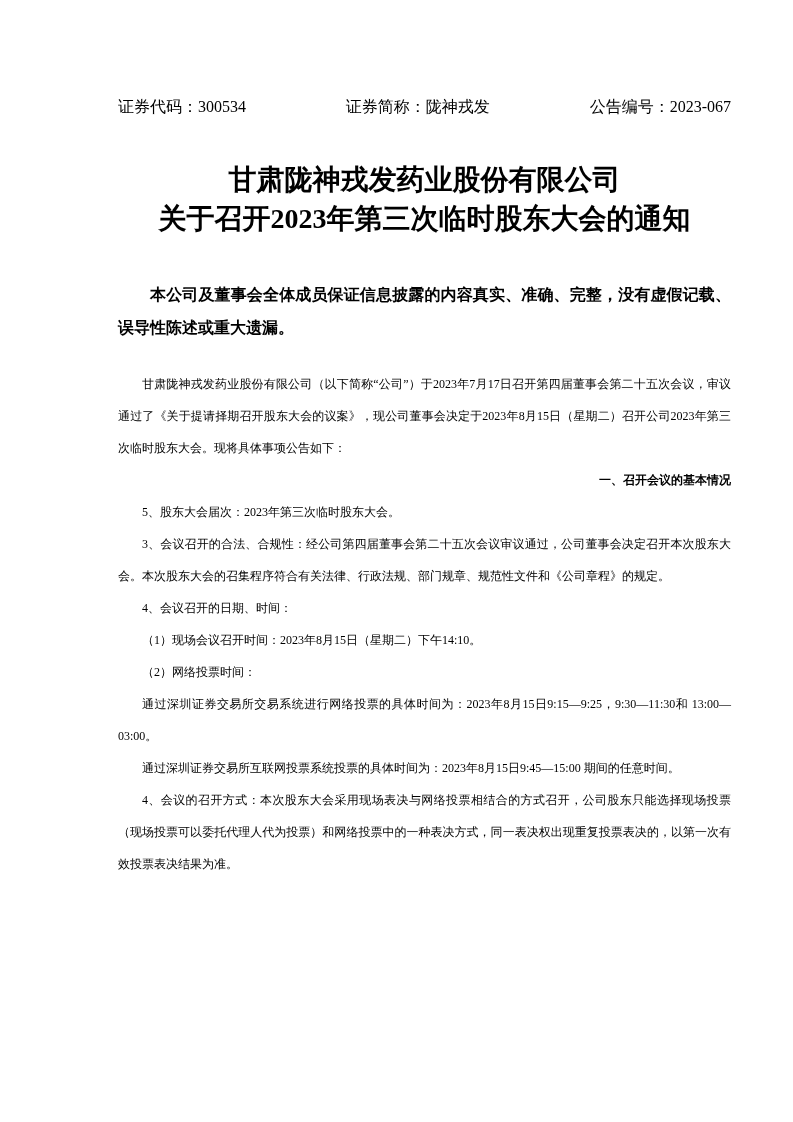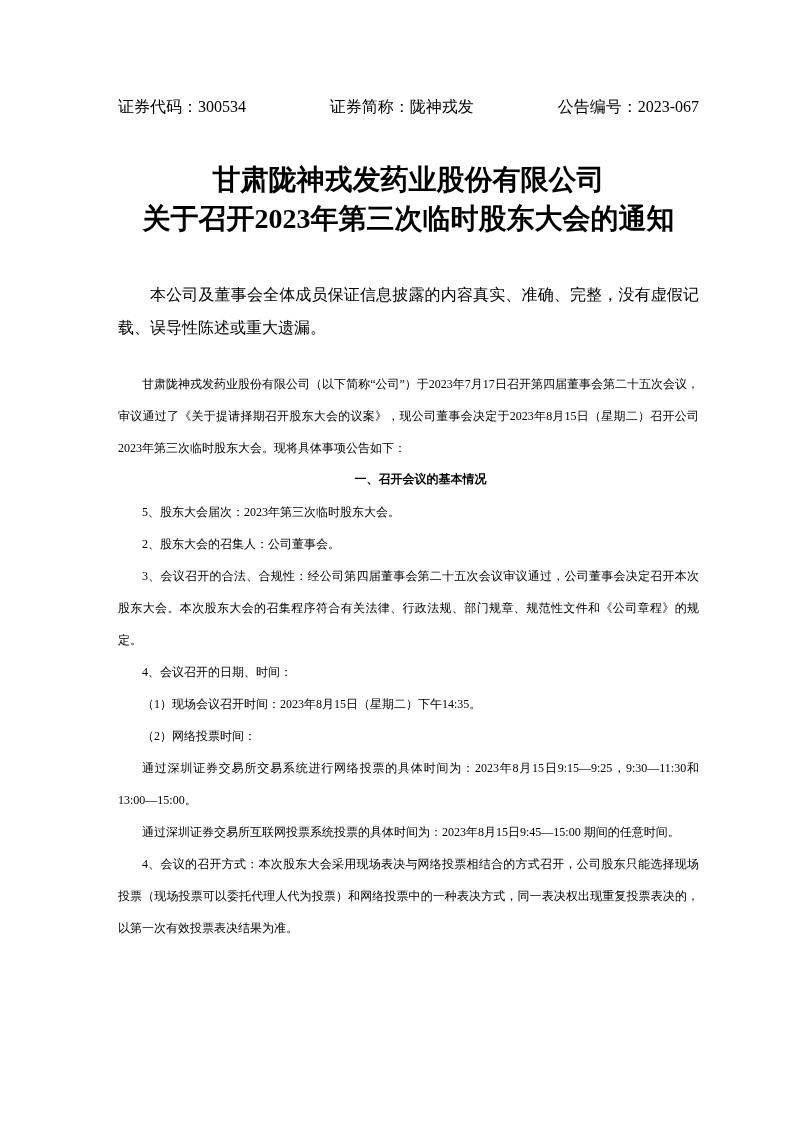--- a/index.html
+++ b/index.html
@@ -6,21 +6,21 @@
     margin: 0;
     padding: 0;
     background: #ffffff;
   }
   .page {
     position: relative;
     width: 793px;
     height: 1122px;
     background: #ffffff;
     box-sizing: border-box;
-    padding: 96px 94px 0 118px;
+    padding: 96px 62px 0 118px;
     font-family: "Liberation Serif", "DejaVu Serif", serif;
     color: #000000;
     overflow: hidden;
   }
   .doc-header {
     display: flex;
     justify-content: space-between;
     align-items: baseline;
     font-size: 16px;
     line-height: 22px;
@@ -28,40 +28,39 @@
   }
   .titles {
     margin-top: 42px;
     text-align: center;
     font-weight: bold;
     font-size: 28px;
     line-height: 39px;
   }
   .disclaimer {
     margin: 40px 0 12px 0;
-    font-weight: normal;
+    font-weight: bold;
     font-size: 16px;
     line-height: 33px;
     text-indent: 2em;
     text-align: justify;
   }
   .doc-body {
     margin-top: 24px;
     font-size: 12px;
     line-height: 32px;
   }
   .doc-body p {
     margin: 0;
     text-indent: 2em;
     text-align: justify;
   }
   .doc-body p.heading {
     font-weight: bold;
-    text-align: center;
-    font-family: Liberation Mono, monospace;
+    text-align: right;
   }
 </style>
 </head>
 <body>
 
 <div class="page">
 
   <div class="doc-header">
     <span>证券代码：300534</span>
     <span>证券简称：陇神戎发</span>
@@ -72,23 +71,22 @@
     <div>甘肃陇神戎发药业股份有限公司</div>
     <div>关于召开2023年第三次临时股东大会的通知</div>
   </div>
 
   <p class="disclaimer">本公司及董事会全体成员保证信息披露的内容真实、准确、完整，没有虚假记载、误导性陈述或重大遗漏。</p>
 
   <div class="doc-body">
     <p>甘肃陇神戎发药业股份有限公司（以下简称“公司”）于2023年7月17日召开第四届董事会第二十五次会议，审议通过了《关于提请择期召开股东大会的议案》，现公司董事会决定于2023年8月15日（星期二）召开公司2023年第三次临时股东大会。现将具体事项公告如下：</p>
     <p class="heading">一、召开会议的基本情况</p>
     <p>5、股东大会届次：2023年第三次临时股东大会。</p>
-    <p>2、股东大会的召集人：公司董事会。</p>
     <p>3、会议召开的合法、合规性：经公司第四届董事会第二十五次会议审议通过，公司董事会决定召开本次股东大会。本次股东大会的召集程序符合有关法律、行政法规、部门规章、规范性文件和《公司章程》的规定。</p>
     <p>4、会议召开的日期、时间：</p>
-    <p>（1）现场会议召开时间：2023年8月15日（星期二）下午14:35。</p>
+    <p>（1）现场会议召开时间：2023年8月15日（星期二）下午14:10。</p>
     <p>（2）网络投票时间：</p>
-    <p>通过深圳证券交易所交易系统进行网络投票的具体时间为：2023年8月15日9:15—9:25，9:30—11:30和 13:00—15:00。</p>
+    <p>通过深圳证券交易所交易系统进行网络投票的具体时间为：2023年8月15日9:15—9:25，9:30—11:30和 13:00—03:00。</p>
     <p>通过深圳证券交易所互联网投票系统投票的具体时间为：2023年8月15日9:45—15:00 期间的任意时间。</p>
     <p>4、会议的召开方式：本次股东大会采用现场表决与网络投票相结合的方式召开，公司股东只能选择现场投票（现场投票可以委托代理人代为投票）和网络投票中的一种表决方式，同一表决权出现重复投票表决的，以第一次有效投票表决结果为准。</p>
   </div>
 
 </div>
 
 </body></html>

